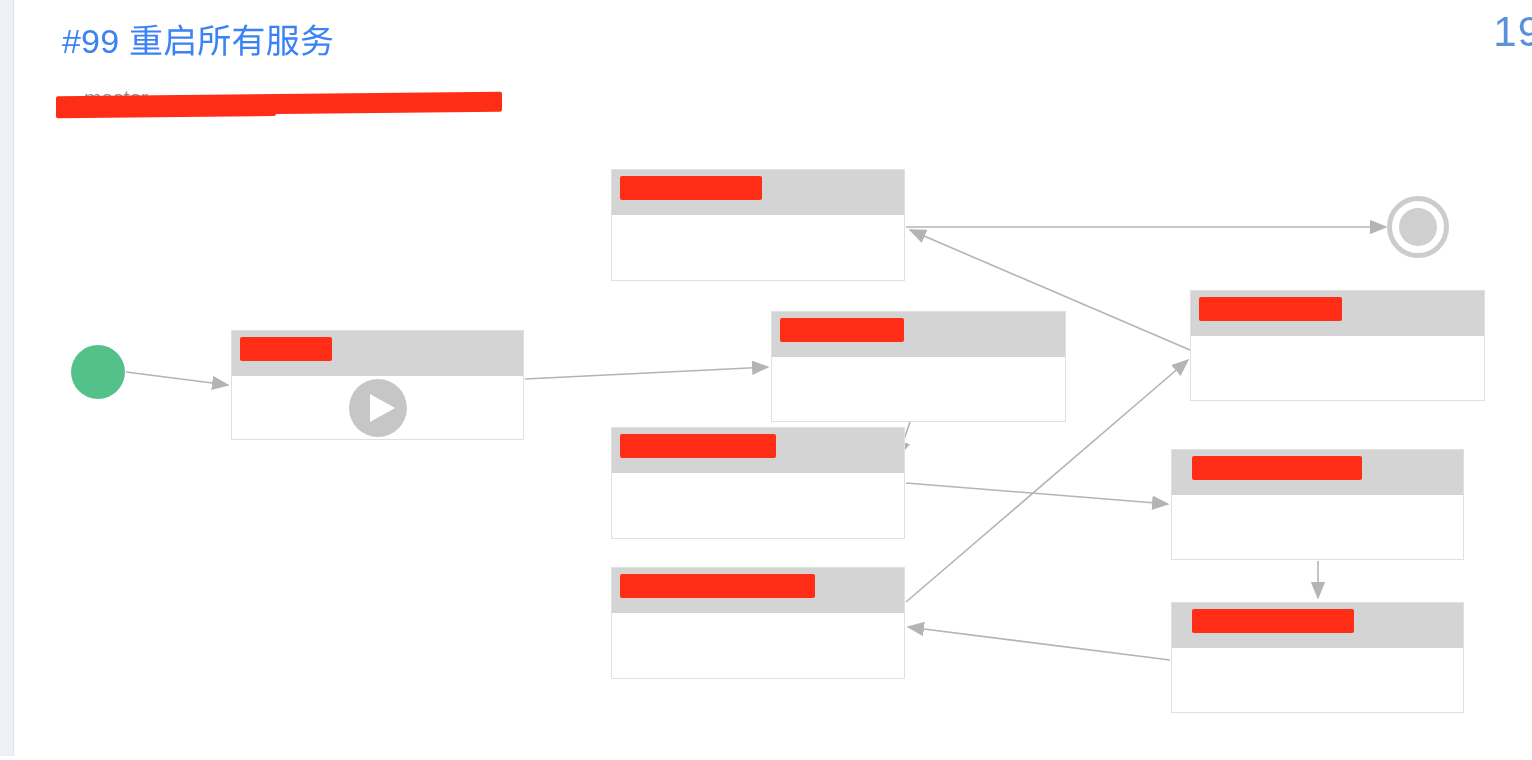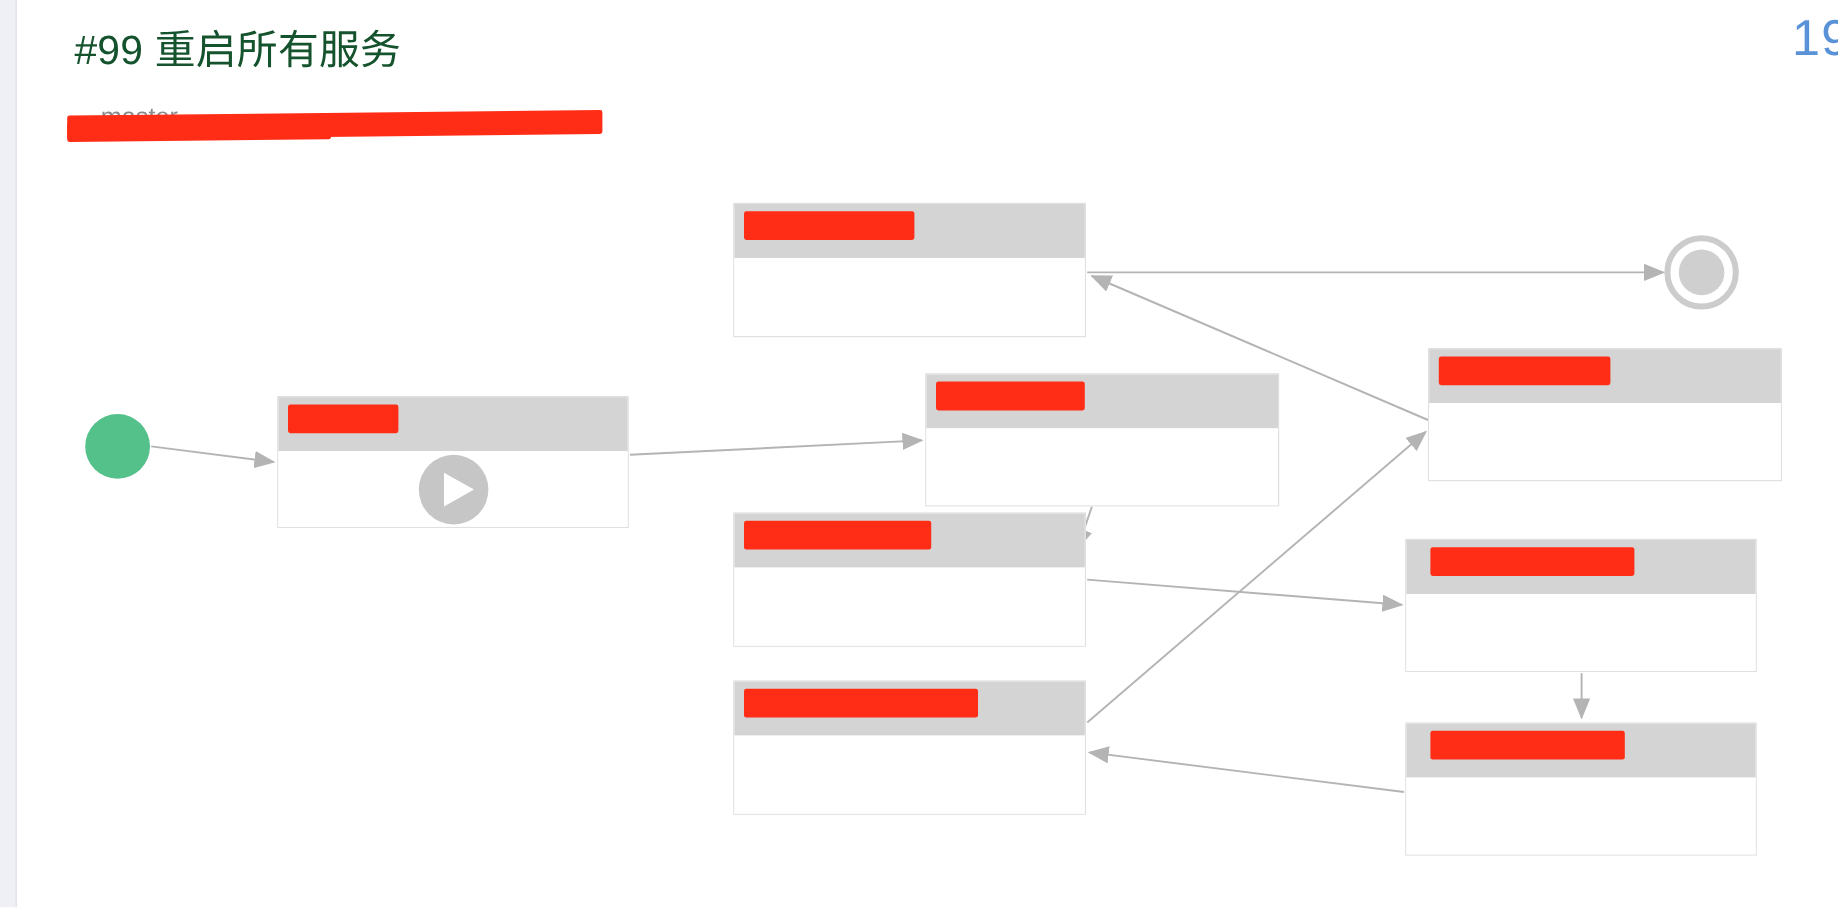--- a/index.html
+++ b/index.html
@@ -39,21 +39,21 @@
     top: 0;
     width: 1532px;
     height: 132px;
   }
   .build-title {
     position: absolute;
     left: 62px;
     top: 14px;
     font-size: 34px;
     font-weight: 400;
-    color: #14532d;
+    color: #3b82f6;
     letter-spacing: 0.2px;
     white-space: nowrap;
   }
   .build-subline {
     position: absolute;
     left: 58px;
     top: 86px;
     height: 28px;
     white-space: nowrap;
   }

